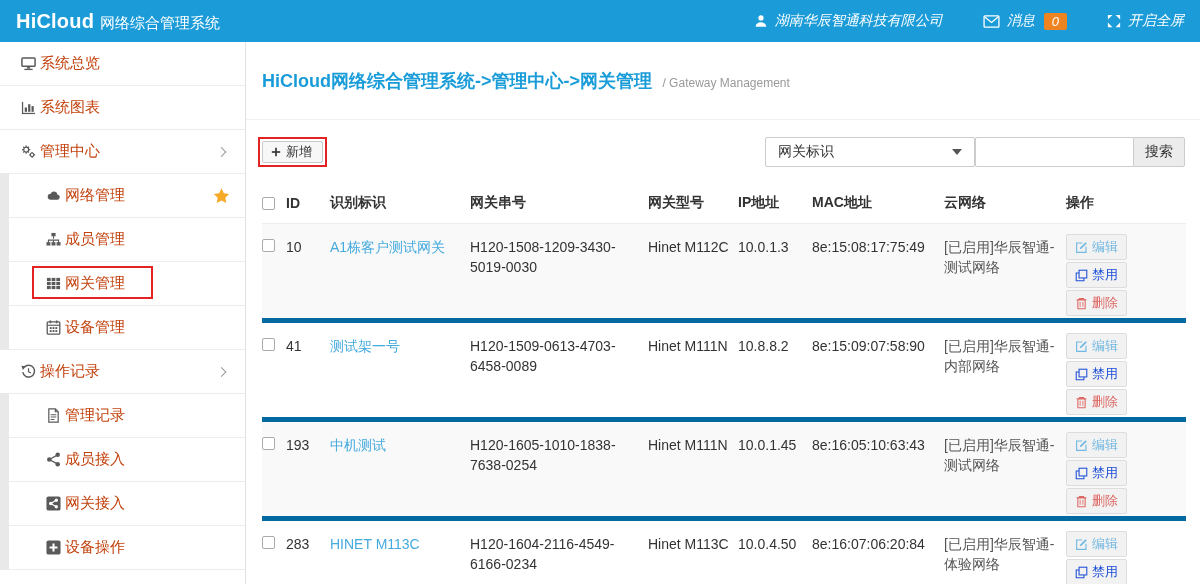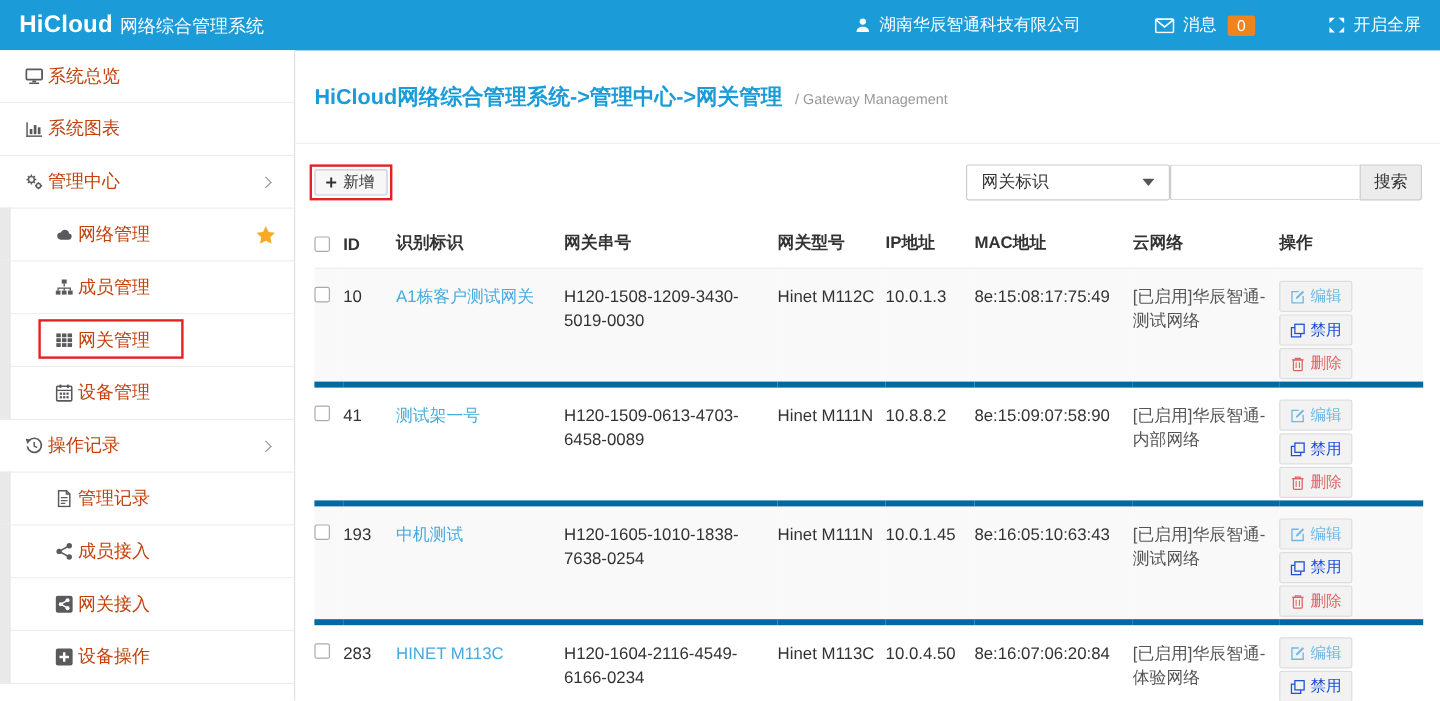--- a/index.html
+++ b/index.html
@@ -5,21 +5,21 @@
   * { margin:0; padding:0; box-sizing:border-box; }
   html,body { width:1200px; height:584px; overflow:hidden; }
   body { font-family:"Liberation Sans","DejaVu Sans",sans-serif; background:#fff; color:#333; }
   .app { position:relative; width:1200px; height:584px; overflow:hidden; }
 
   
   .topbar { height:42px; background:#1b9cd9; display:flex; align-items:center; padding:0 16px; color:#fff; }
   .brand { display:flex; align-items:baseline; gap:6px; cursor:pointer; }
   .brand-bold { font-size:20px; font-weight:bold; letter-spacing:0.2px; }
   .brand-rest { font-size:15px; }
-  .topbar-right { margin-left:auto; display:flex; align-items:center; gap:61px; font-size:14px; }
+  .topbar-right { margin-left:auto; display:flex; align-items:center; gap:40px; font-size:14px;font-style:italic; }
   .top-item { display:flex; align-items:center; gap:7px; cursor:pointer; }
   .top-item svg { display:block; }
   .badge { background:#ed8421; color:#fff; font-size:13px; padding:1px 8px; border-radius:2px; margin-left:2px; }
 
   
   .page { display:flex; height:542px; }
   .sidebar { width:246px; background:#fff; border-right:1px solid #e2e2e2; flex:none; }
   .main { flex:1; min-width:0; }
 
   
@@ -42,21 +42,21 @@
   
   .crumb-bar { height:78px; padding:27px 0 0 16px; border-bottom:1px solid #f0f0f0; }
   .crumb-title { display:inline; color:#199cd8; font-size:18px; font-weight:bold; }
   .crumb-sub { display:inline; color:#999; font-size:12px; margin-left:6px; }
 
   
   .toolbar { display:flex; align-items:center; margin:17px 15px 0 16px; height:30px; }
   .add-wrap { position:relative; }
   .btn-add { display:inline-flex; align-items:center; gap:5px; background:#f7f7f7; border:1px solid #c9c9c9; border-radius:2px; font-size:13px; color:#333; padding:3px 10px 3px 8px; height:22px; cursor:pointer; font-family:inherit; }
   .btn-add svg { width:10px; height:10px; }
-  .filter-select { margin-left:auto; width:170px; height:30px; border:1px solid #ccc; border-radius:2px; background:#fff; display:flex; align-items:center; padding:0 12px; font-size:14px; color:#333; cursor:pointer; }
+  .filter-select { margin-left:auto; width:210px; height:30px; border:1px solid #ccc; border-radius:2px; background:#fff; display:flex; align-items:center; padding:0 12px; font-size:14px; color:#333; cursor:pointer; }
   .caret { margin-left:auto; width:0; height:0; border-left:5px solid transparent; border-right:5px solid transparent; border-top:6px solid #555; }
   .search-group { display:flex; }
   .search-input { width:158px; height:30px; border:1px solid #ccc; border-right:none; border-radius:2px 0 0 2px; padding:0 8px; font-size:14px; font-family:inherit; outline:none; }
   .btn-search { width:52px; height:30px; background:#ececec; border:1px solid #ccc; border-radius:0 2px 2px 0; font-size:14px; color:#333; cursor:pointer; font-family:inherit; }
 
   
   table { border-collapse:collapse; table-layout:fixed; width:924px; margin:18px 15px 0 16px; font-size:14px; }
   thead th { text-align:left; font-weight:bold; color:#333; padding:9px 4px 11px 0; border-bottom:1px solid #ededed; height:33px; vertical-align:middle; }
   tbody tr { height:93px; }
   tbody tr:nth-child(odd) { background:#f9f9f9; }

